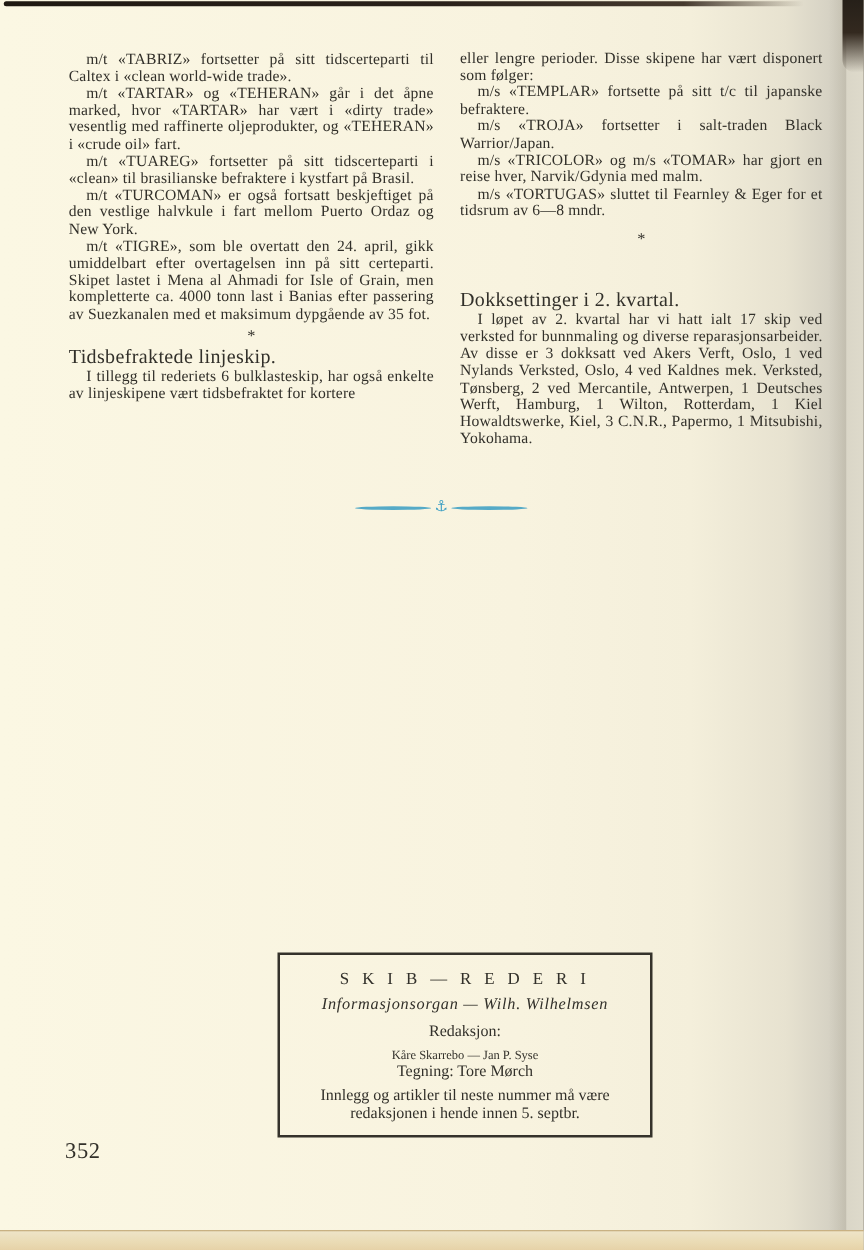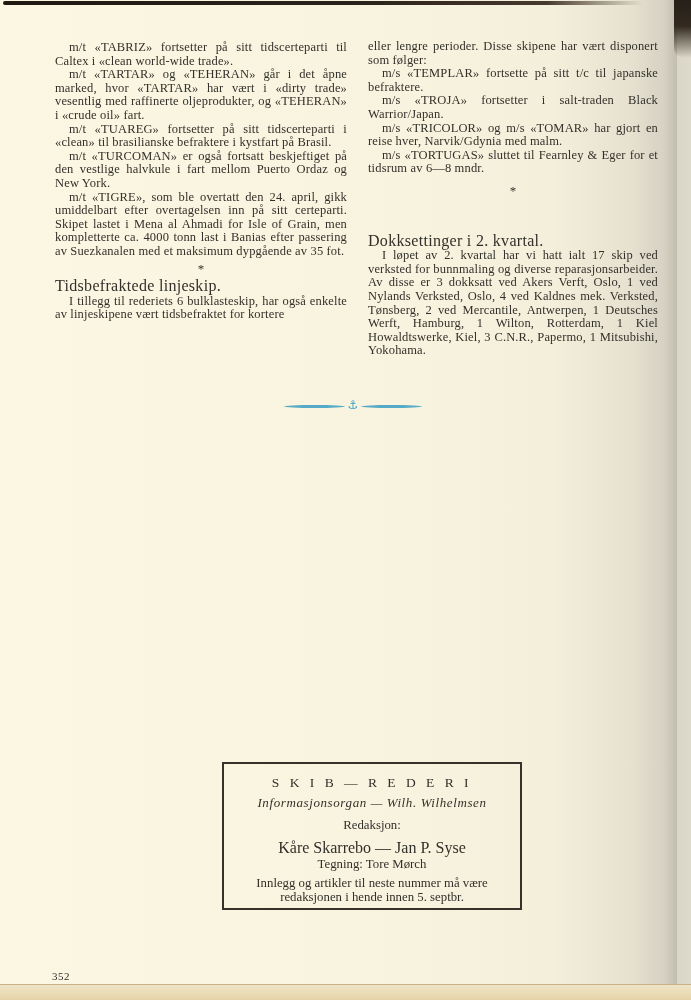--- a/index.html
+++ b/index.html
@@ -55,24 +55,24 @@
   .div-line{display:block;width:61px;height:3px;border-radius:50%;opacity:0.9;}
   .anchor{font-family:"DejaVu Sans",sans-serif;font-size:12px;line-height:12px;transform:translateY(-1px);}
   
   .footer-box{
     position:absolute;left:222px;top:762px;width:296px;height:144px;
     border:2px solid #35322b;text-align:center;
   }
   .box-title{margin-top:11px;font-size:13.5px;letter-spacing:3.5px;}
   .box-subtitle{margin-top:4px;font-style:italic;font-size:13px;letter-spacing:0.6px;}
   .box-label{margin-top:7px;font-size:12.8px;}
-  .box-editors{margin-top:6px;font-size:16px;}
+  .box-editors{margin-top:6px;font-size:10px;}
   .box-drawing{margin-top:0px;font-size:12.8px;}
   .box-notice{margin:5px auto 0 auto;width:262px;font-size:12.8px;line-height:13.8px;}
-  .page-number{position:absolute;left:52px;top:970px;font-size:11px;letter-spacing:0.5px;}
+  .page-number{position:absolute;left:52px;top:910px;font-size:18px;letter-spacing:0.5px;}
 </style>
 </head>
 <body>
 
 <div class="page">
 
   <div class="edge-top"></div>
   <div class="edge-right-band"></div>
   <div class="corner-dark"></div>
   <div class="edge-bottom"></div>

